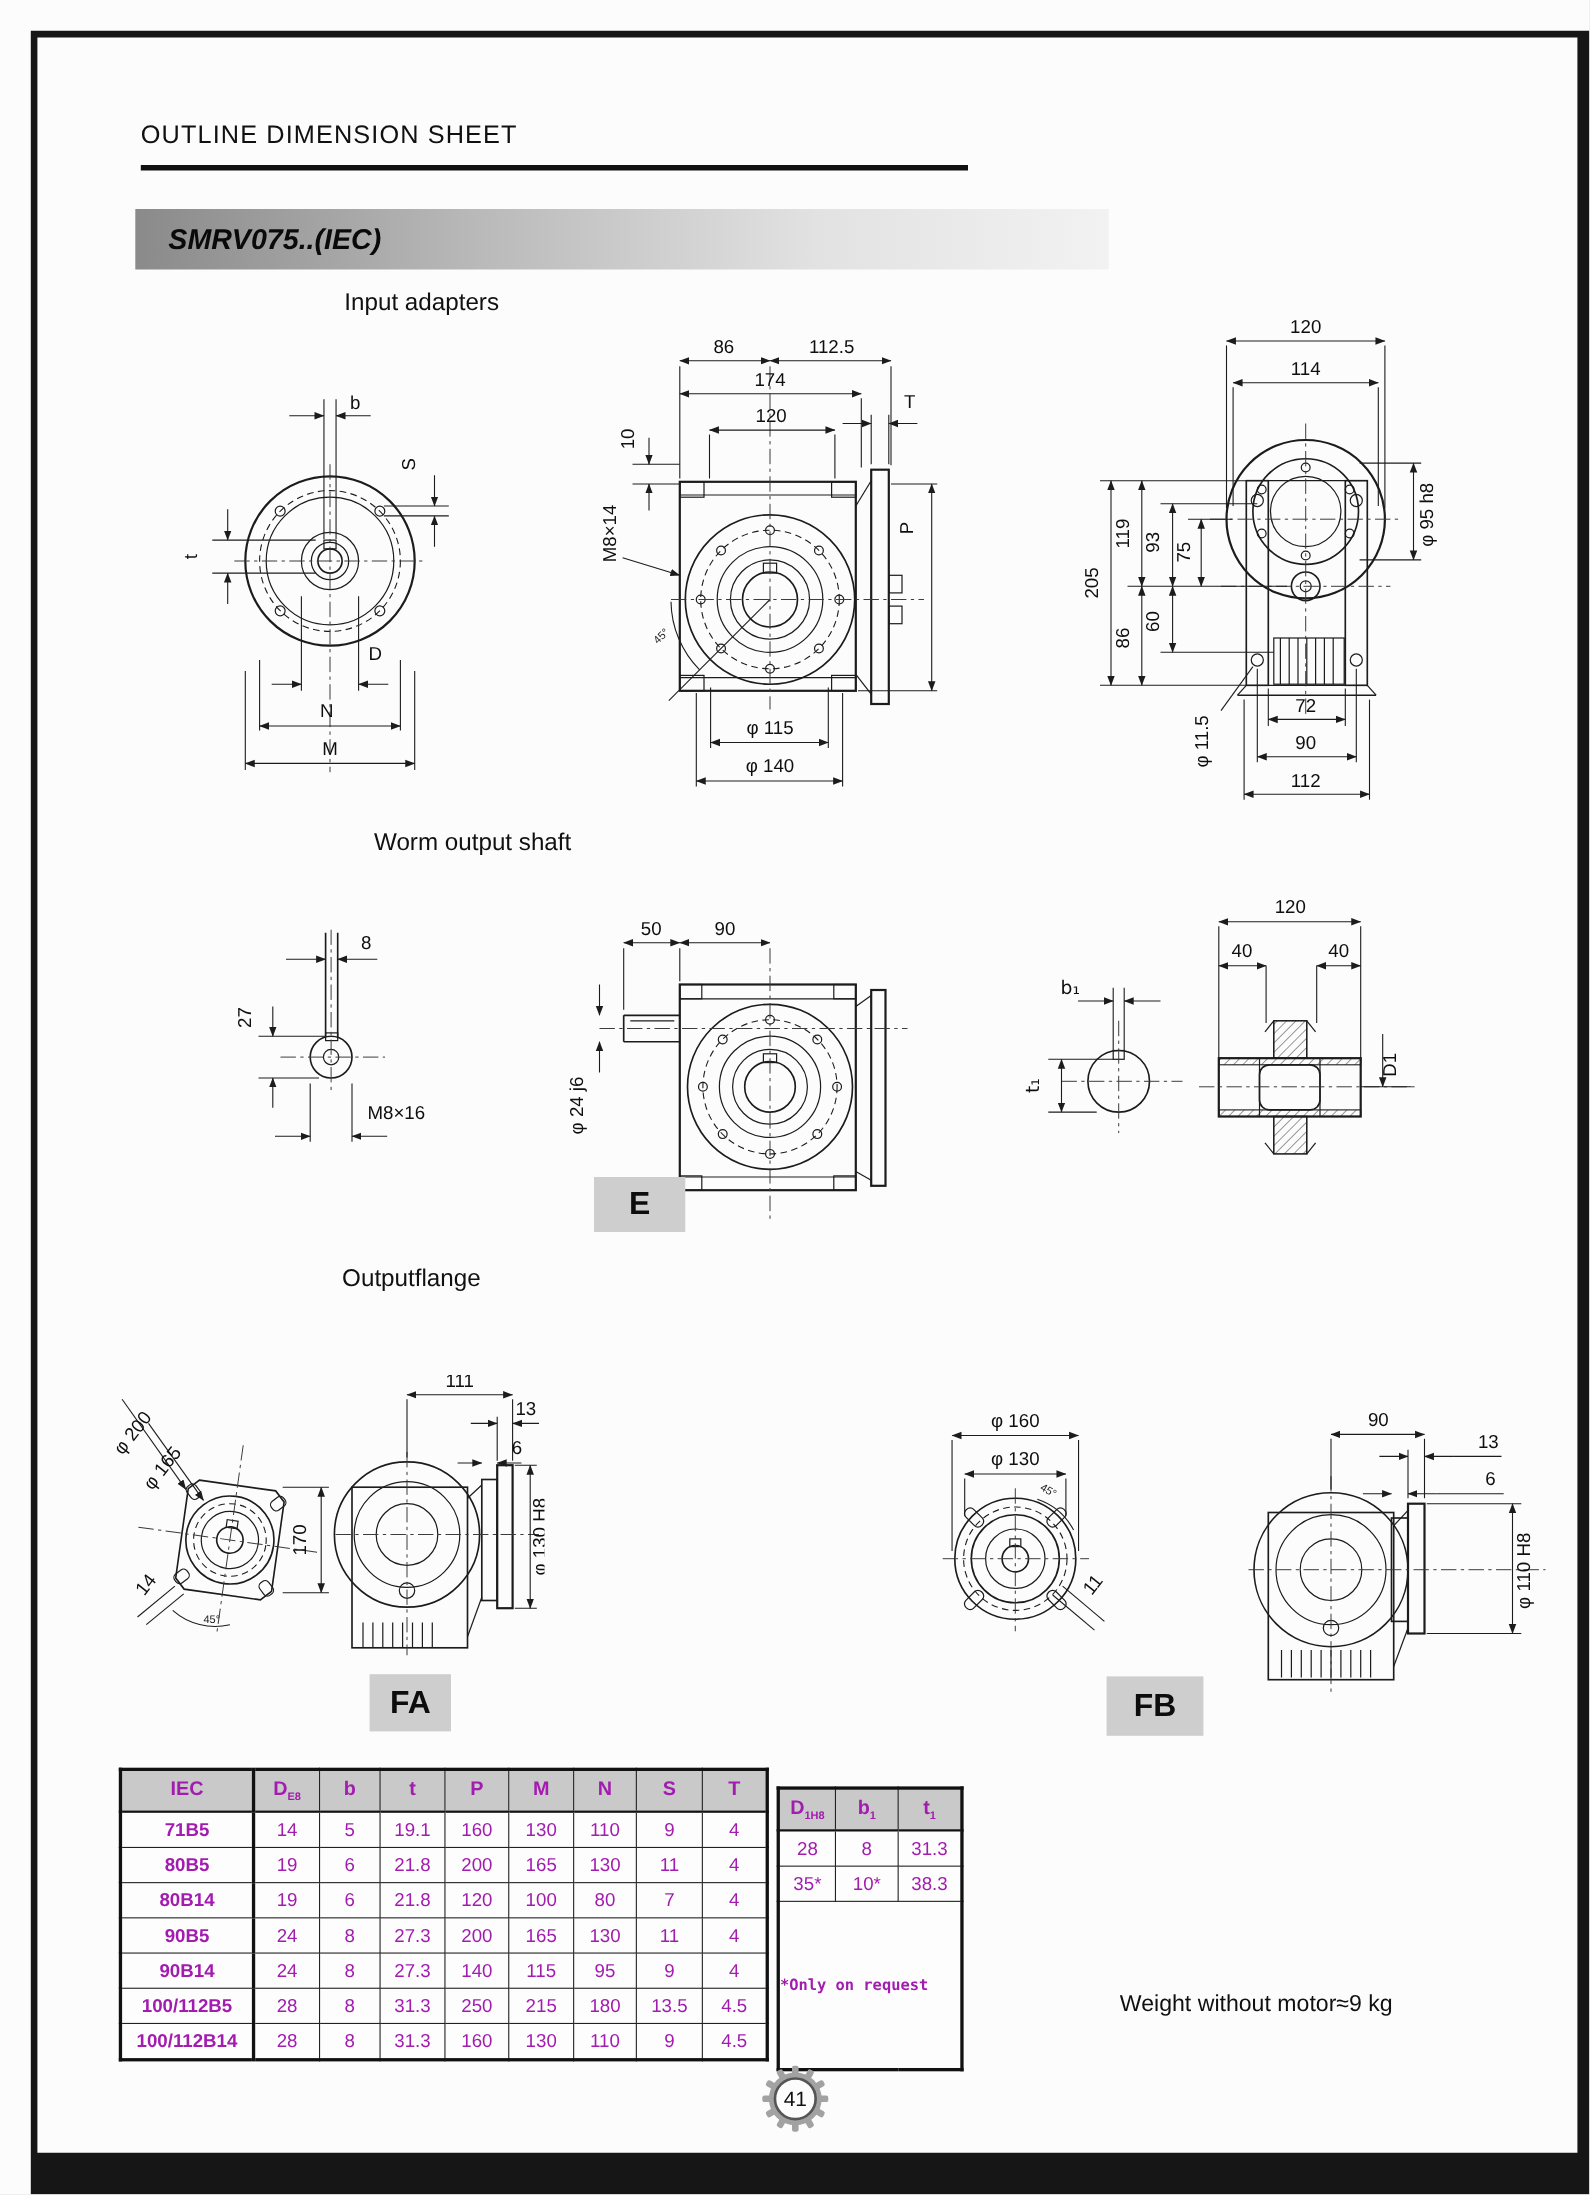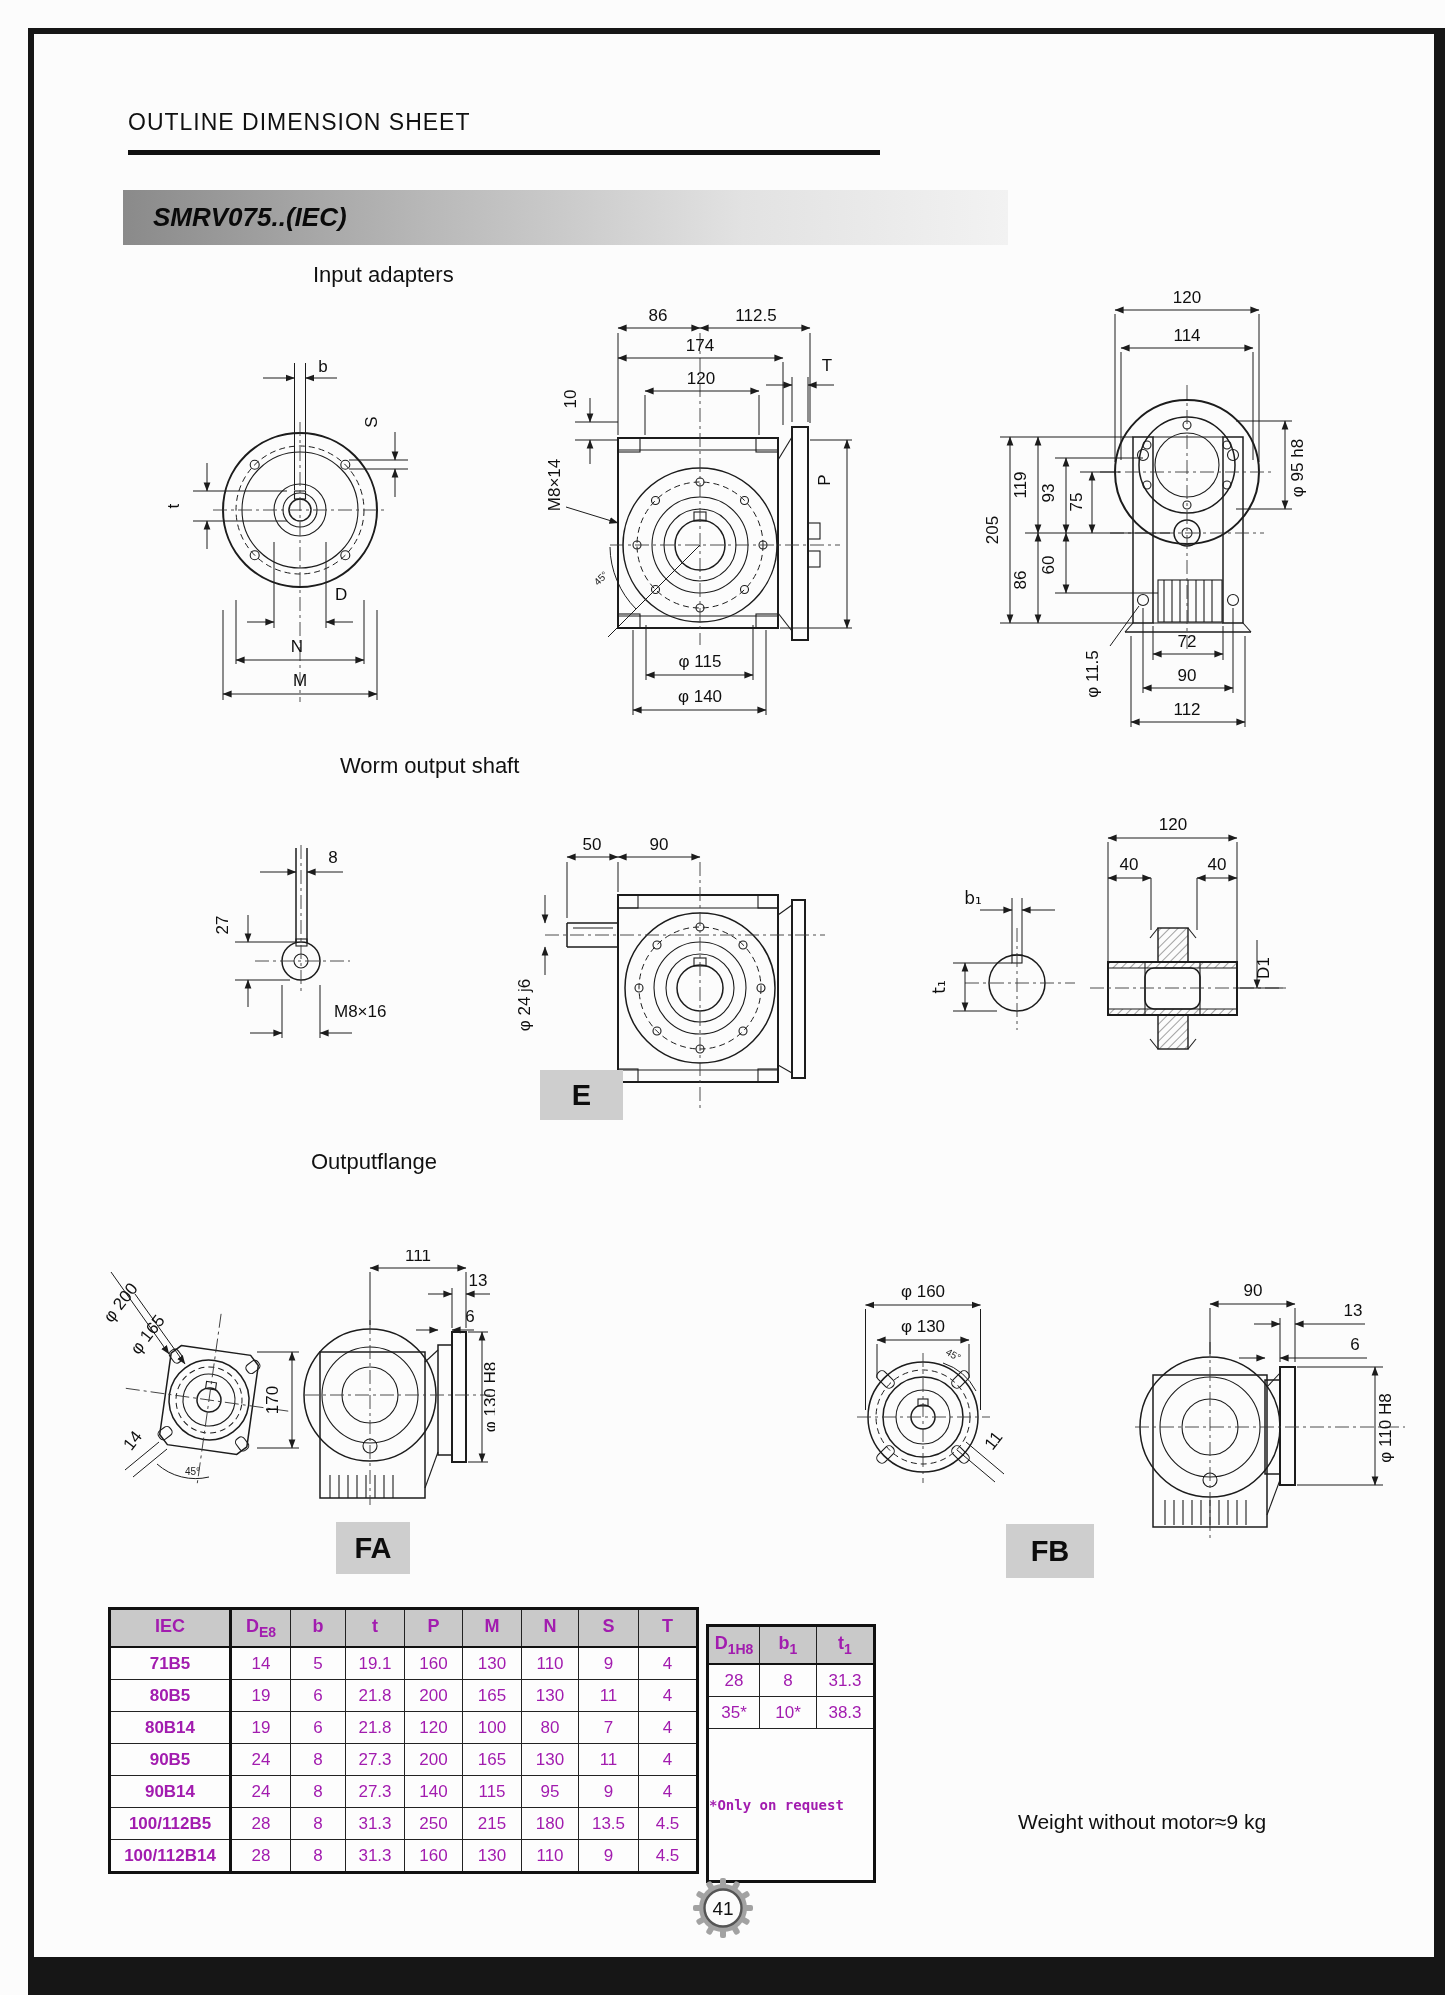--- a/index.html
+++ b/index.html
@@ -30,21 +30,21 @@
   text.sm{font-size:10px;fill:#222;}
   text.dv{font-family:"DejaVu Sans",sans-serif;}
   .dim-table{position:absolute;border-collapse:collapse;table-layout:fixed;font-size:17px;
              text-align:center;color:#a21caf;border:3px solid #111;background:#fdfdfd;}
   .dim-table td,.dim-table th{border:1.6px solid #222;padding:0;height:31px;}
   .dim-table thead th{background:#c9c9c9;font-size:18px;font-weight:bold;height:36px;border-bottom:2.6px solid #111;}
   .t-left{left:108px;top:1607px;width:588px;}
   .t-right{left:706px;top:1607px;width:167px;margin-top:17px;}
   .t-left td:first-child{border-right:3px solid #111;font-weight:bold;}
   .t-left th:first-child{border-right:3px solid #111;}
-  sub.hsub{font-size:14px;}
+  sub.hsub{font-size:10px;}
   .note-cell{font-family:"DejaVu Sans Mono",monospace;font-size:14px;font-weight:bold;
              text-align:left;vertical-align:middle;padding:0 4px 44px 6px;}
 </style>
 </head>
 <body>
 
 <div class="page">
 
   <svg width="0" height="0" style="position:absolute" aria-hidden="true">
     <defs>

